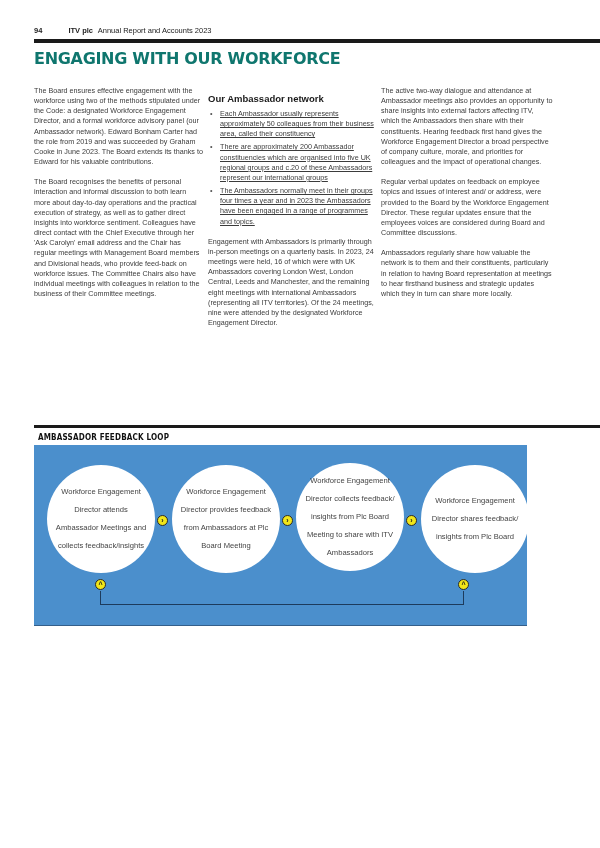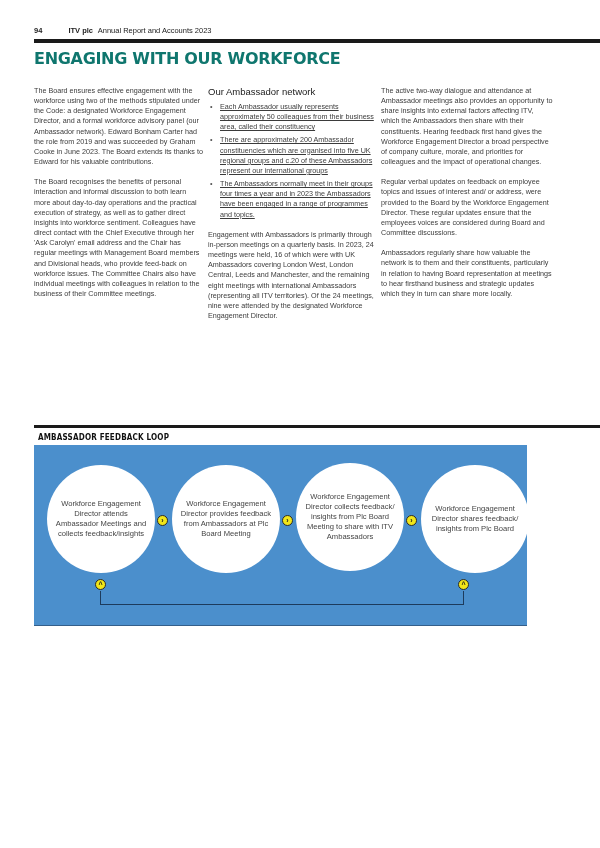--- a/index.html
+++ b/index.html
@@ -7,28 +7,28 @@
   .hdr { position:absolute; left:34px; top:26px; font-size:7.5px; color:#222; white-space:nowrap; }
   .hdr .pg { font-weight:bold; margin-right:24px; }
   .hdr .co { font-weight:bold; margin-right:3px; }
   .rule-top { position:absolute; left:34px; top:39px; width:566px; height:4px; background:#1a1a1a; }
   .title { position:absolute; left:34px; top:49px; font-size:16px; font-weight:900; color:#0f766e; letter-spacing:-0.3px; font-family:"DejaVu Sans", sans-serif; }
   .col { position:absolute; font-size:7.2px; line-height:10.15px; color:#3b3b3b; }
   .col p { margin:0 0 10px 0; }
   .c1 { left:34px; top:86px; width:170px; }
   .c2 { left:208px; top:86px; width:168px; }
   .c3 { left:381px; top:86px; width:172px; }
-  .sub { font-size:9.5px; font-weight:normal; color:#1a1a1a; margin:0 0 4px 0; line-height:12px; }
+  .sub { font-size:9.5px; font-weight:bold; color:#1a1a1a; margin:7px 0 4px 0; line-height:12px; }
   ul { margin:0 0 10px 0; padding:0; list-style:none;text-decoration:underline; }
   li { position:relative; padding-left:12px; margin-bottom:3px; }
   li::before { content:"•"; position:absolute; left:2px; top:0; color:#555; }
   .rule-2 { position:absolute; left:34px; top:425px; width:566px; height:3px; background:#1a1a1a; }
   .loop-title { position:absolute; left:38px; top:432px; font-size:8.5px; font-weight:bold; color:#111; letter-spacing:0.2px; font-family:"DejaVu Sans", sans-serif; transform:scaleX(0.85); transform-origin:left; }
   .panel { position:absolute; left:34px; top:445px; width:493px; height:180px; background:#4b8fcc; border-bottom:1px solid #345f8a; }
-  .circle { position:absolute; width:108px; height:108px; border-radius:50%; background:#ffffff; display:flex; align-items:center; justify-content:center; text-align:center; font-size:7.6px; line-height:10px; color:#444; }
+  .circle { position:absolute; width:108px; height:108px; border-radius:50%; background:#ffffff; display:flex; align-items:center; justify-content:center; text-align:center; font-size:7.6px; line-height:18px; color:#444; }
   .circle span { display:block; width:92px; }
   .arrow { position:absolute; width:11px; height:11px; border-radius:50%; background:#f1e619; border:1.5px solid #2a2a2a; box-sizing:border-box; display:flex; align-items:center; justify-content:center; font-size:7px; font-weight:bold; color:#1a1a1a; line-height:1; }
   .line { position:absolute; background:#1d3b5c; }
 </style>
 </head>
 <body>
 
 <div class="hdr">
   <span class="pg">94</span>
   <span class="co">ITV plc</span>

